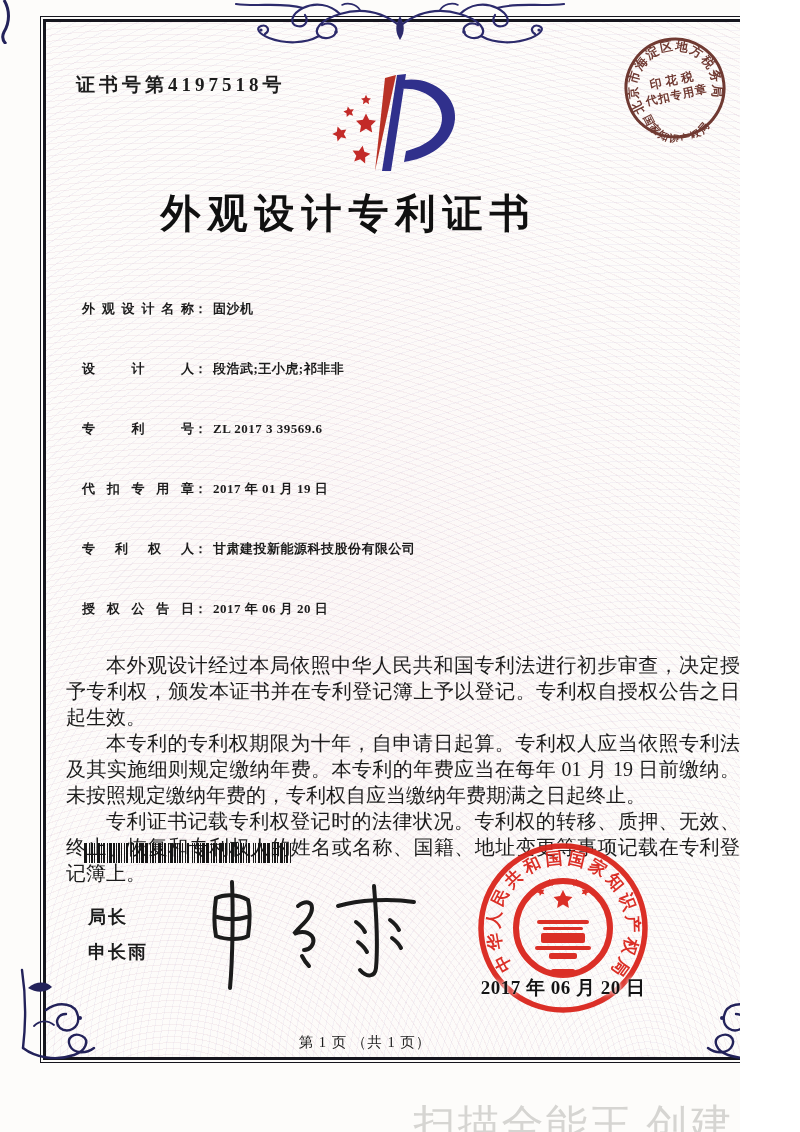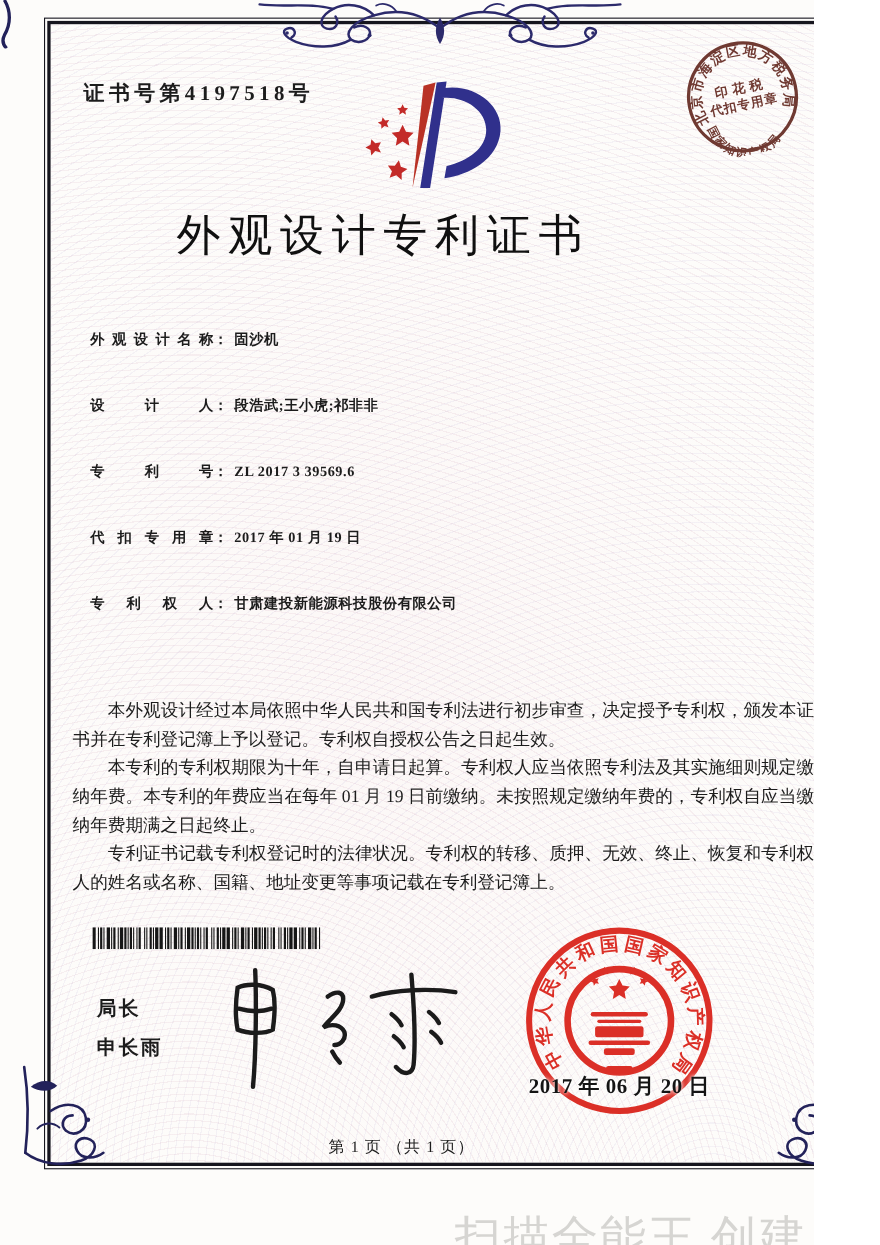--- a/index.html
+++ b/index.html
@@ -18,27 +18,27 @@
   
   .frame{position:absolute;left:40px;top:16px;width:711px;height:1047px;border:1px solid #16161e;}
   .frame::before{content:"";position:absolute;inset:2px;border:3px solid #16161e;}
   .guilloche{position:absolute;left:46px;top:22px;width:699px;height:1035px;pointer-events:none;
     background:
       repeating-radial-gradient(circle at 18% 112%, rgba(189,122,152,.10) 0 1px, rgba(0,0,0,0) 1px 6px),
       repeating-radial-gradient(circle at 86% 104%, rgba(142,122,190,.08) 0 1px, rgba(0,0,0,0) 1px 7px),
       radial-gradient(ellipse at 45% 58%, rgba(235,180,195,.07), rgba(0,0,0,0) 65%);}
   
   .cert-no{position:absolute;left:76px;top:72px;font-size:19px;font-weight:600;letter-spacing:4px;}
-  .title{position:absolute;left:0;right:50px;top:186px;text-align:center;font-size:40px;font-weight:400;letter-spacing:7px;text-indent:7px;color:#101010;}
+  .title{position:absolute;left:0;right:50px;top:186px;text-align:center;font-size:40px;font-weight:700;letter-spacing:7px;text-indent:7px;color:#101010;}
   .fields{position:absolute;left:82px;top:300px;}
   .frow{height:60px;font-size:13px;font-weight:600;white-space:nowrap;}
   .flabel{display:inline-block;width:112px;text-align:justify;text-align-last:justify;}
   .fcolon{display:inline-block;margin:0 6px 0 0;}
   .fvalue{letter-spacing:.5px;}
-  .paras{position:absolute;left:66px;top:634px;width:674px;font-size:16px;line-height:26px;text-align:justify;}
+  .paras{position:absolute;left:66px;top:652px;width:674px;font-size:20px;line-height:26px;text-align:justify;}
   .paras p{text-indent:2em;}
   .signoff{position:absolute;left:88px;top:905px;font-size:18px;font-weight:600;letter-spacing:2px;}
   .signoff .role{margin-bottom:11px;}
   .sig-svg{position:absolute;left:186px;top:876px;}
   .seal-svg{position:absolute;left:476px;top:841px;opacity:.95;}
   .seal-date{position:absolute;left:478px;top:975px;width:170px;text-align:center;font-size:19px;font-weight:700;letter-spacing:.5px;color:#141414;text-shadow:0 0 3px #fff,0 0 6px #fff;}
   .page-footer{position:absolute;left:0;right:50px;top:1033px;text-align:center;font-size:14.5px;letter-spacing:1px;padding-left:40px;}
   .watermark{position:absolute;right:6px;top:1097px;font-family:Liberation Serif, serif;font-size:42px;font-weight:500;letter-spacing:2px;color:#d6d5d2;}
   
   .logo-svg{position:absolute;left:326px;top:58px;}
@@ -112,20 +112,21 @@
   </svg>
 
   <div class="title">外观设计专利证书</div>
 
   <div class="fields">
     <div class="frow"><span class="flabel">外观设计名称</span><span class="fcolon">：</span><span class="fvalue">固沙机</span></div>
     <div class="frow"><span class="flabel">设计人</span><span class="fcolon">：</span><span class="fvalue">段浩武;王小虎;祁非非</span></div>
     <div class="frow"><span class="flabel">专利号</span><span class="fcolon">：</span><span class="fvalue">ZL 2017 3 39569.6</span></div>
     <div class="frow"><span class="flabel">代扣专用章</span><span class="fcolon">：</span><span class="fvalue">2017 年 01 月 19 日</span></div>
     <div class="frow"><span class="flabel">专利权人</span><span class="fcolon">：</span><span class="fvalue">甘肃建投新能源科技股份有限公司</span></div>
+    <div class="frow"><span class="flabel">授权公告日</span><span class="fcolon">：</span><span class="fvalue">2017 年 06 月 20 日</span></div>
   </div>
 
   <div class="paras">
     <p>本外观设计经过本局依照中华人民共和国专利法进行初步审查，决定授予专利权，颁发本证书并在专利登记簿上予以登记。专利权自授权公告之日起生效。</p>
     <p>本专利的专利权期限为十年，自申请日起算。专利权人应当依照专利法及其实施细则规定缴纳年费。本专利的年费应当在每年 01 月 19 日前缴纳。未按照规定缴纳年费的，专利权自应当缴纳年费期满之日起终止。</p>
     <p>专利证书记载专利权登记时的法律状况。专利权的转移、质押、无效、终止、恢复和专利权人的姓名或名称、国籍、地址变更等事项记载在专利登记簿上。</p>
   </div>
 
   <svg class="barcode-svg" width="208" height="20" viewBox="0 0 208 20">
     <path d="M0,10 H208" stroke="#161616" stroke-width="20" stroke-dasharray="3 2 1 1 2 1 1 2 3 1 1 1 2 2 1 1 3 1 2 1 1 1 2 1 1 2 1 1 2 3 1 1 1 2 2 1 1 1 3 1"></path>

